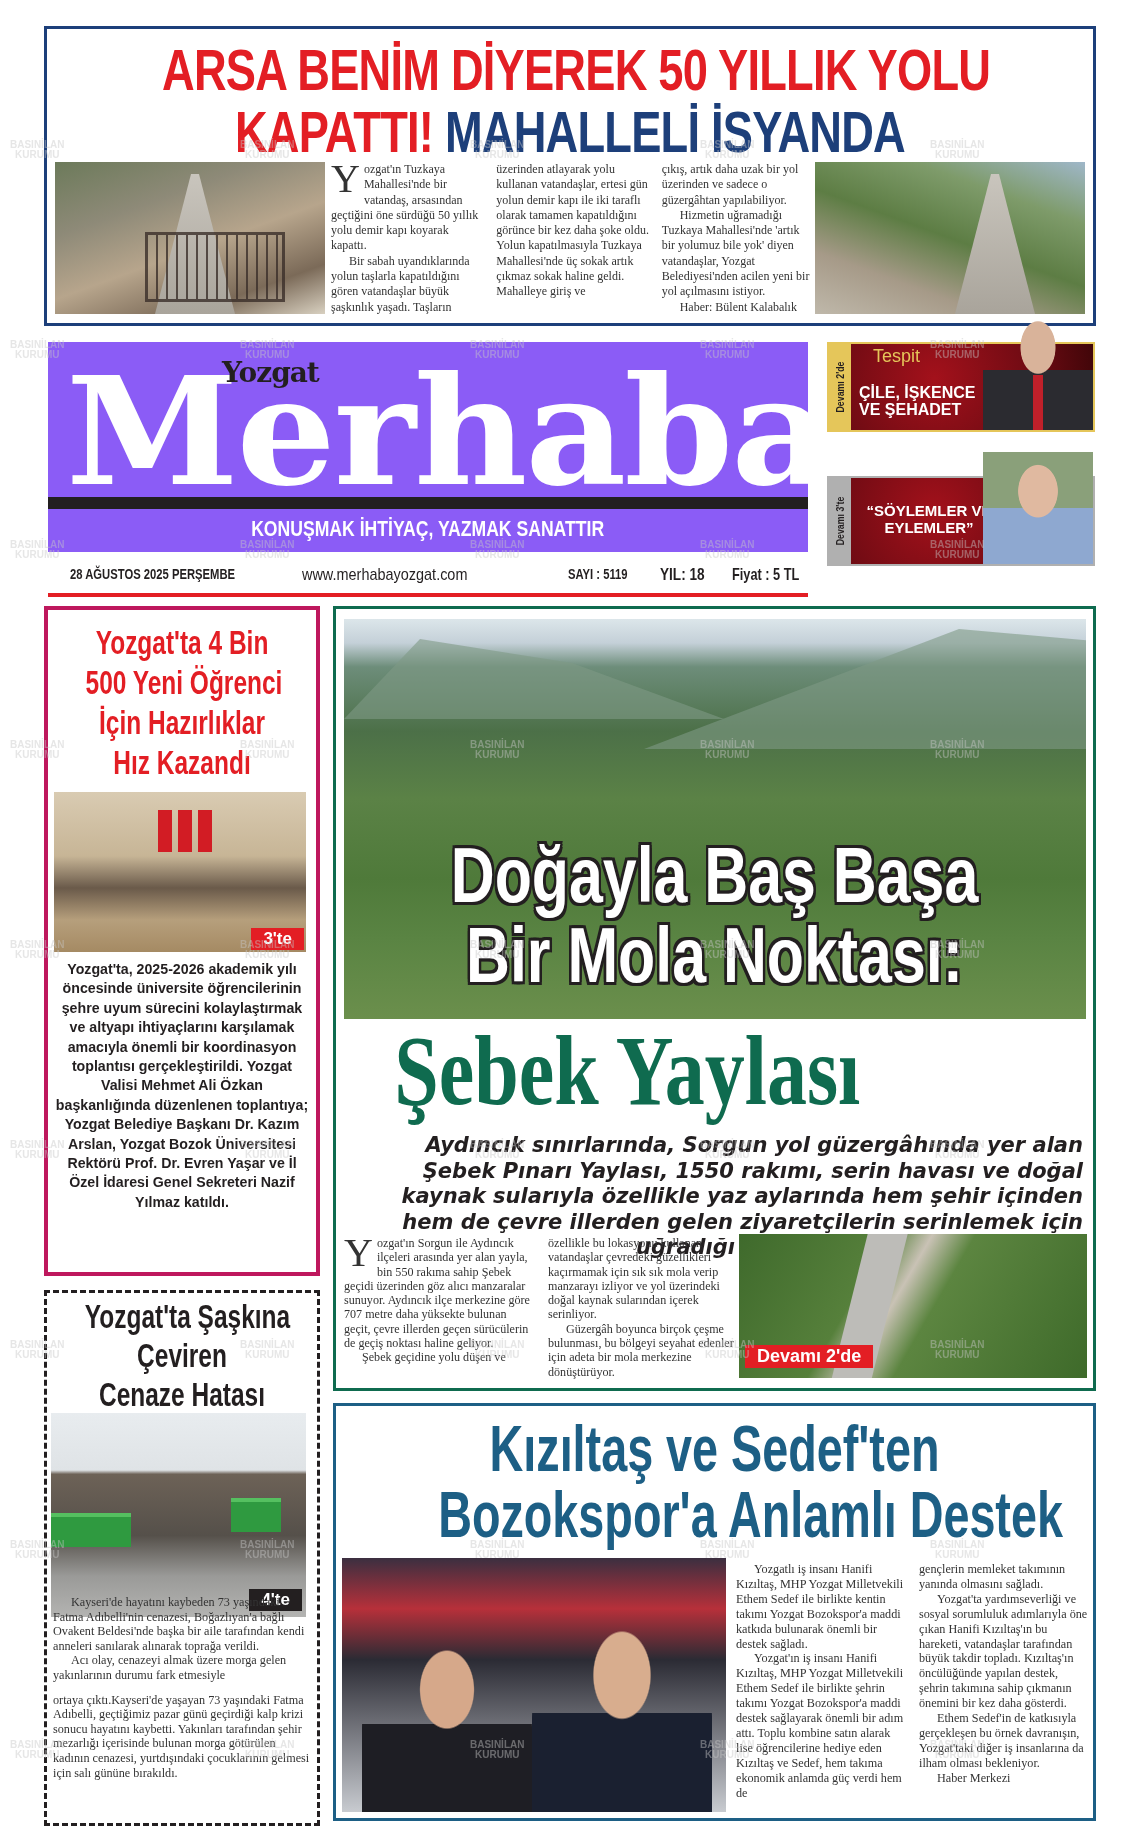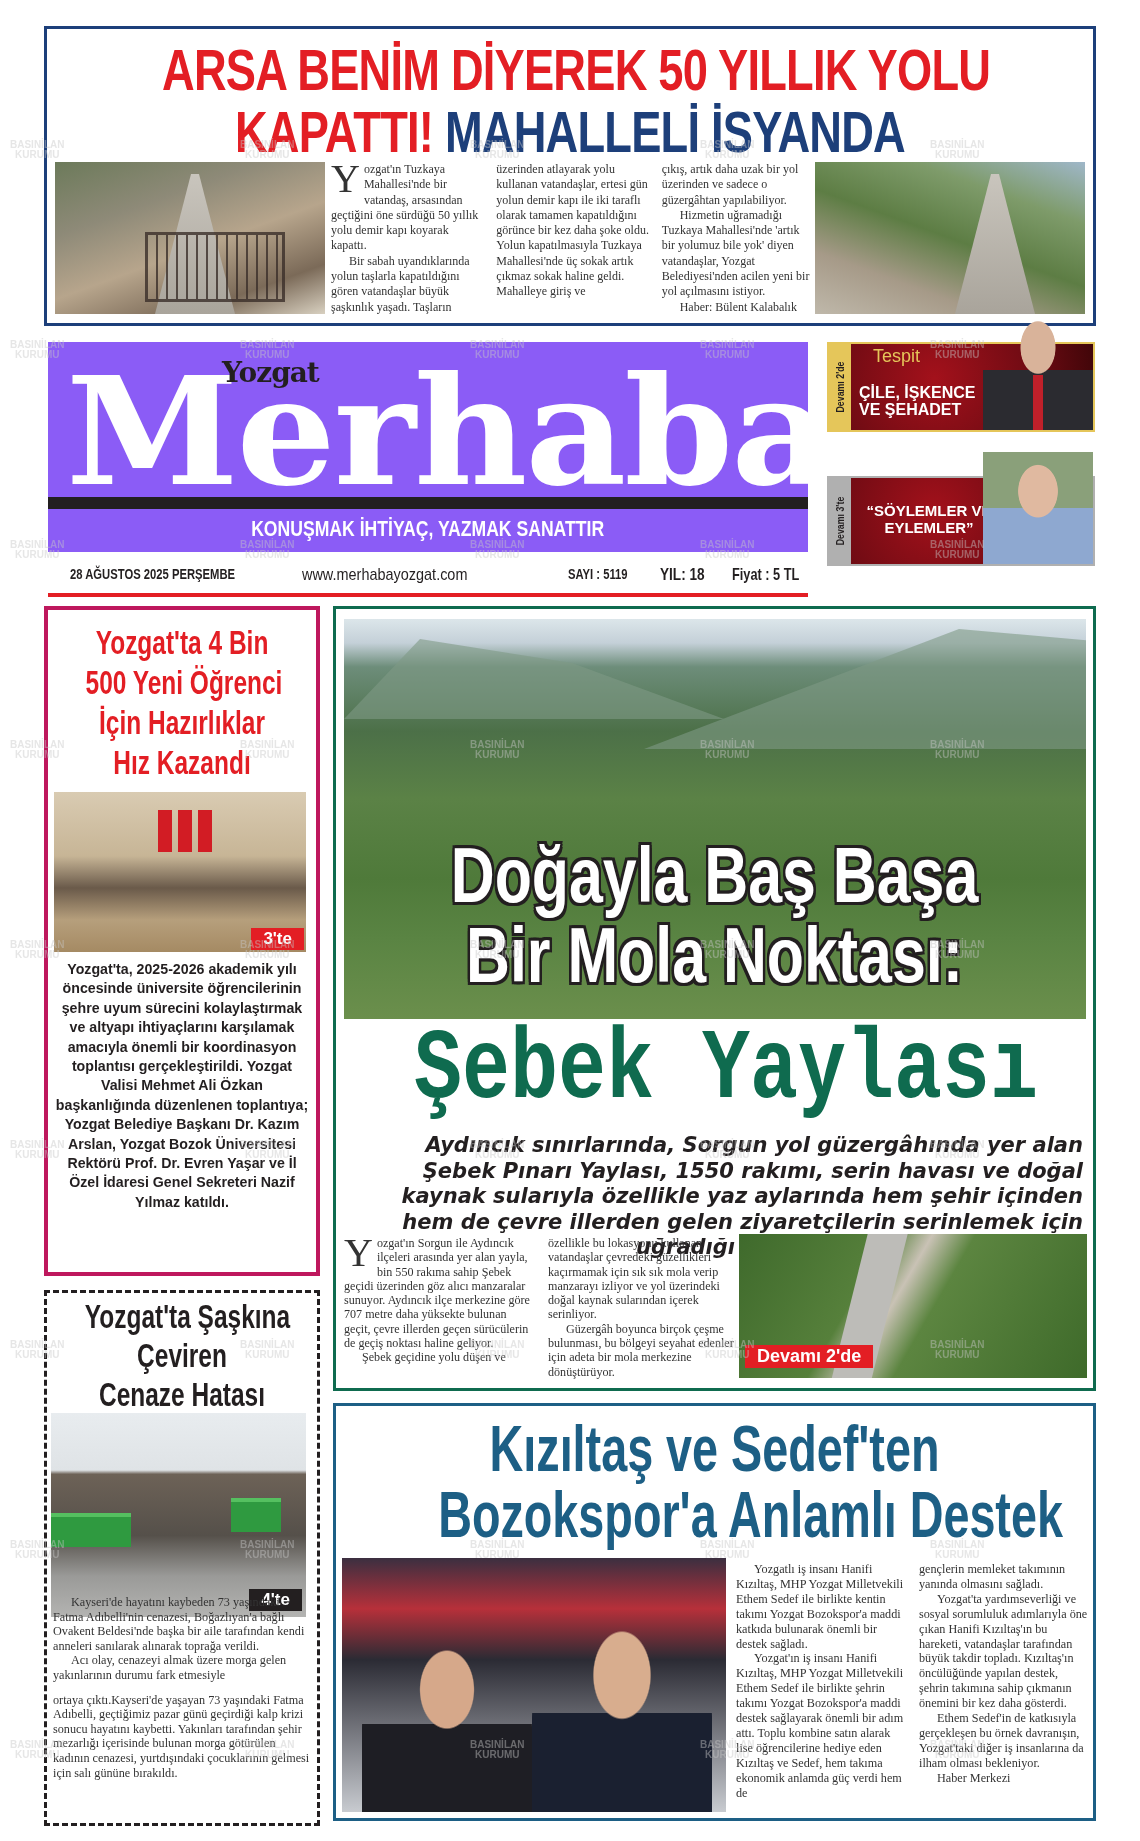--- a/index.html
+++ b/index.html
@@ -78,21 +78,21 @@
   #ls2-cols { position:absolute; left: 6px; right: 6px; top: 302px; display:flex; gap: 10px; flex-direction: column; }
   .ls2-col { flex:1; font-size: 12.2px; line-height: 14.6px; color: #333; }
 
   
   #main-box { left: 333px; top: 606px; width: 763px; height: 785px; border: 3px solid #0f6b4f; }
   #main-photo { position:absolute; left: 8px; top: 10px; width: 742px; height: 400px; background:
     linear-gradient(180deg, #dce6ea 0%, #c4d0d8 6%, #6d8d7a 12%, #4c7048 28%, #5b8246 45%, #4f7a3a 65%, #5a8443 80%, #6b8f4c 100%); overflow:hidden; }
   .ridge { position:absolute; background: #7e9a86; opacity: .6; }
   #main-title { position:absolute; left:0; right:0; top: 226px; text-align:center; }
   .mt-line { display:block; font-family: "Liberation Sans", sans-serif; font-weight: bold; font-size: 78px; line-height: 80px; color: #fff; white-space: nowrap; transform: scaleX(0.78); text-shadow: -3px -3px 0 #231f20, 3px -3px 0 #231f20, -3px 3px 0 #231f20, 3px 3px 0 #231f20, 0 3px 0 #231f20, 0 -3px 0 #231f20, 3px 0 0 #231f20, -3px 0 0 #231f20; }
-  #main-sub { position:absolute; left:0; right:0; top: 410px; text-align:left; font-family: Liberation Mono, monospace; font-weight: bold; font-size: 100px; line-height: 104px; color: #0f6b4f; white-space: nowrap; }
+  #main-sub { position:absolute; left:0; right:0; top: 410px; text-align:left; font-family: Liberation Serif, serif; font-weight: bold; font-size: 100px; line-height: 104px; color: #0f6b4f; white-space: nowrap; }
   #main-sub span { display:inline-block; transform: scaleX(0.8); }
   #main-lede { position:absolute; left: 10px; right: 10px; top: 524px; text-align:right; font-family: "DejaVu Sans", sans-serif; font-style: italic; font-weight: bold; font-size: 21px; line-height: 25.5px; color: #231f20; }
   #main-cols { position:absolute; left: 8px; top: 627px; width: 392px; display:flex; gap: 16px; }
   .main-col { flex:1; font-size: 12.1px; line-height: 14.3px; color: #333; }
   #main-photo2 { position:absolute; left: 403px; top: 625px; width: 348px; height: 144px; background: linear-gradient(120deg,#3f6a2c 0%,#56803b 35%,#c9c2b5 45%,#5c8540 55%,#3e6a2a 100%); overflow:hidden; }
   .road2 { position:absolute; left: 110px; top: 0; width: 40px; height: 150px; background: #bdbcb8; transform: skewX(-14deg); }
   #main-ref { left: 6px; bottom: 10px; background: #e31e24; font-size: 18px; }
 
   
   #sport-box { left: 333px; top: 1403px; width: 763px; height: 418px; border: 3px solid #1d5f85; }

